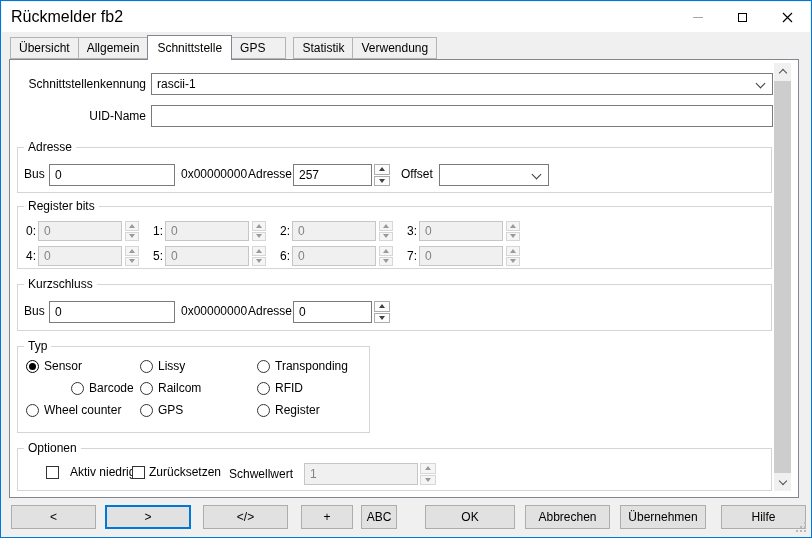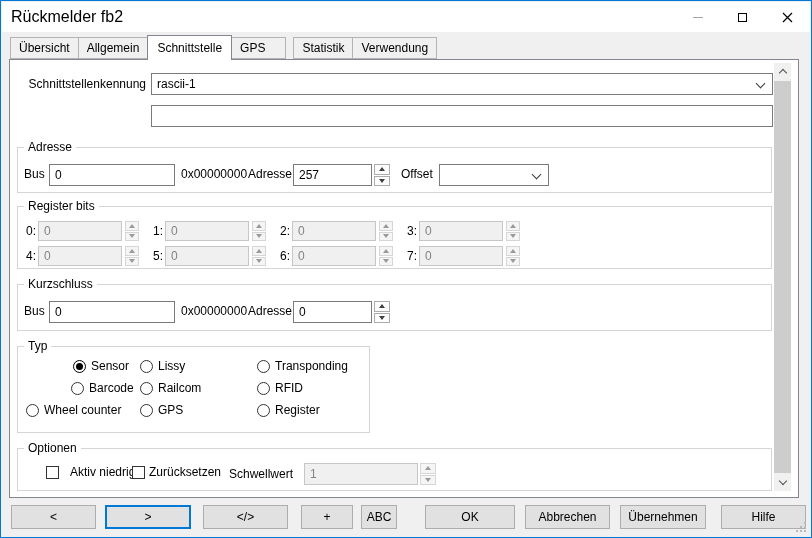--- a/index.html
+++ b/index.html
@@ -106,20 +106,21 @@
   </div>
 
   <div class="page">
 
     <div class="flabel" style="left:0;top:17px;">Schnittstellenkennung</div>
     <div class="combo" style="left:141px;top:13px;width:622px;">
       <span>rascii-1</span>
       <span class="chev"></span>
     </div>
 
+    <div class="flabel" style="left:0;top:49px;">UID-Name</div>
     <input class="tb" style="left: 141px; top: 45px; width: 622px;" value="">
 
     <div class="groupbox" style="left:7px;top:87px;width:755px;height:46px;">
       <span class="legend">Adresse</span>
       <span class="glabel" style="left:6px;top:19px;">Bus</span>
       <input class="tb" style="left: 31px; top: 16px; width: 126px;" value="0">
       <span class="glabel" style="left:163px;top:19px;">0x00000000</span>
       <span class="glabel" style="left:230px;top:19px;">Adresse</span>
       <input class="tb" style="left: 275px; top: 16px; width: 79px;" value="257">
       <div class="spin" style="left:356px;top:16px;height:22px;">
@@ -250,21 +251,21 @@
             <i class="tri-up"></i>
           </div>
         <div class="spin-btn">
             <i class="tri-down"></i>
           </div>
       </div>
     </div>
 
     <div class="groupbox" style="left:7px;top:286px;width:353px;height:87px;">
       <span class="legend">Typ</span>
-      <label class="radio-row" style="left:8px;top:12px;margin-left:47px;">
+      <label class="radio-row" style="left:8px;top:12px;">
           <span class="radio checked"></span>
           <span>Sensor</span>
         </label>
       <label class="radio-row" style="left:122px;top:12px;">
           <span class="radio"></span>
           <span>Lissy</span>
         </label>
       <label class="radio-row" style="left:239px;top:12px;">
           <span class="radio"></span>
           <span>Transponding</span>

